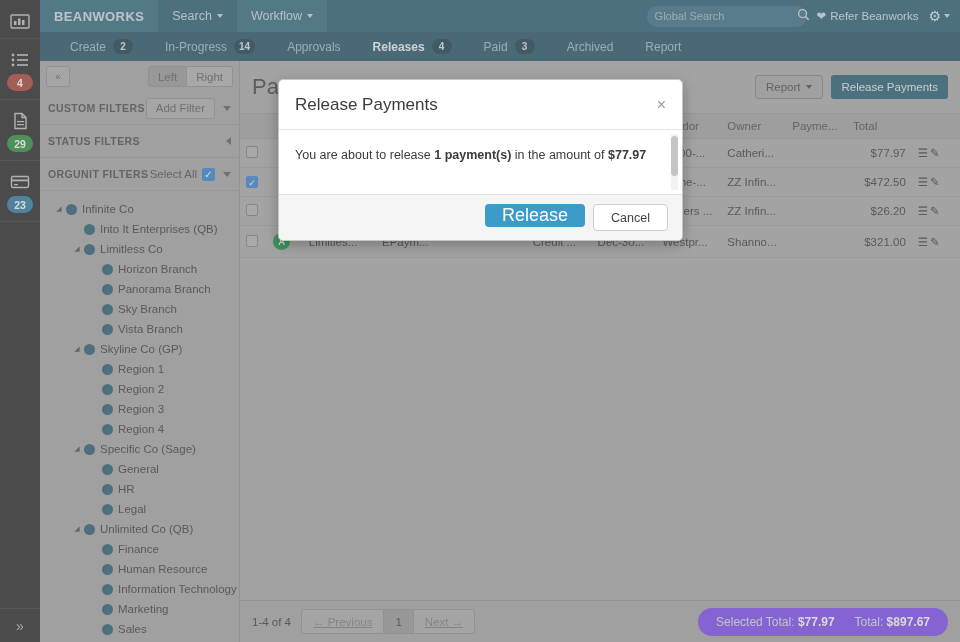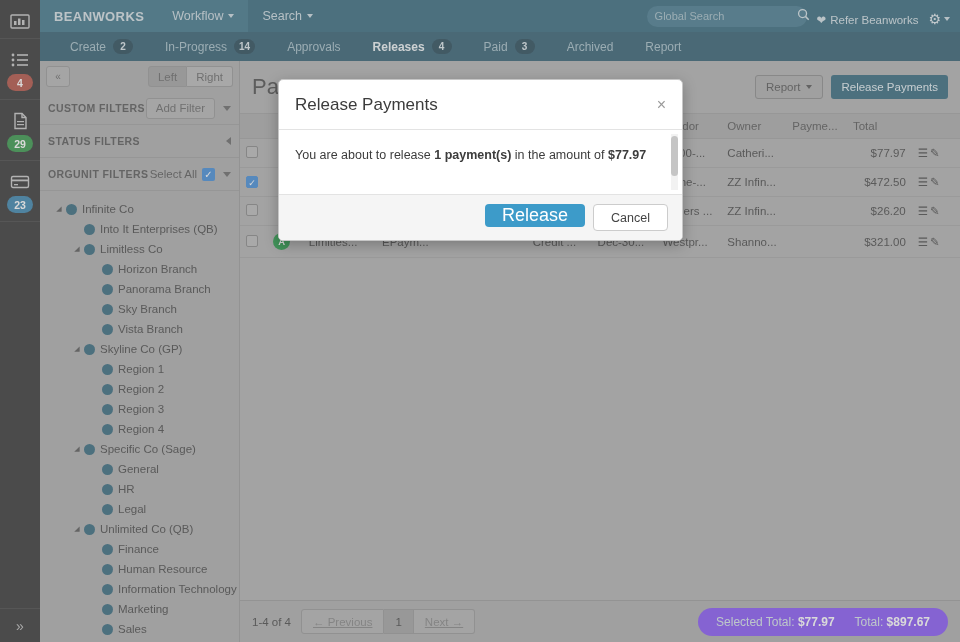--- a/index.html
+++ b/index.html
@@ -51,21 +51,21 @@
     height: 32px; padding: 0 14px; color: #cfdde3; font-size: 12.5px;
     display: flex; align-items: center; gap: 5px;
   }
   .topnav-item.sel { background: #467a8e; }
   .caret-d {
     width: 0; height: 0; border-left: 3.5px solid transparent;
     border-right: 3.5px solid transparent; border-top: 4px solid #cfdde3;
     display: inline-block;
   }
   .top-right {
-    margin-left: auto; display: flex; align-items: flex-end; gap: 10px; padding-right: 10px;
+    margin-left: auto; display: flex; align-items: center; gap: 10px; padding-right: 10px;
   }
   .gsearch {
     width: 160px; height: 21px; border-radius: 11px; background: #4d7f93;
     display: flex; align-items: center; padding: 0 8px;
   }
   .gsearch input {
     flex: 1; border: 0; background: transparent; outline: none;
     color: #d6e3e8; font-size: 11px; font-family: inherit;
   }
   .gsearch input::placeholder { color: #a9c2cb; }
@@ -303,26 +303,26 @@
       </span>
       <span class="rail-badge badge-blue">23</span>
     </div>
     <div class="rail-expand">
       <span>»</span>
     </div>
   </div>
 
   <div class="topbar">
     <div class="brand">BEANWORKS</div>
+    <div class="topnav-item">
+      <span>Search</span>
+      <i class="caret-d"></i>
+    </div>
     <div class="topnav-item sel">
       <span>Workflow</span>
-      <i class="caret-d"></i>
-    </div>
-    <div class="topnav-item">
-      <span>Search</span>
       <i class="caret-d"></i>
     </div>
     <div class="top-right">
       <div class="gsearch">
         <input placeholder="Global Search" style="">
         <span>
           <svg viewBox="0 0 14 14" width="13" height="13">
               <circle cx="6" cy="6" r="4.3" fill="none" stroke="#d6e3e8" stroke-width="1.4"></circle>
               <line x1="9.3" y1="9.3" x2="12.6" y2="12.6" stroke="#d6e3e8" stroke-width="1.6"></line>
             </svg>

